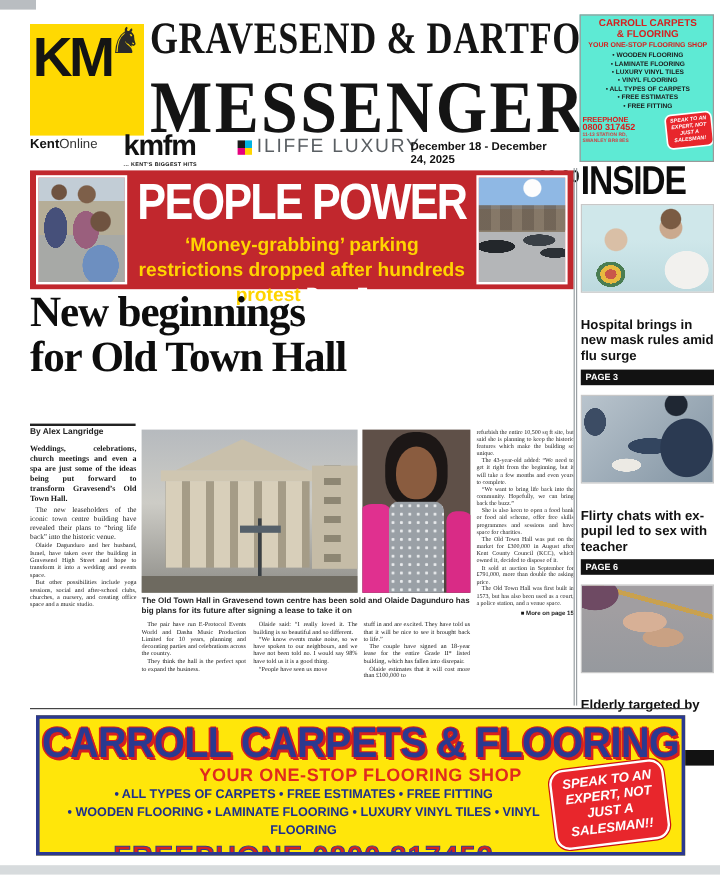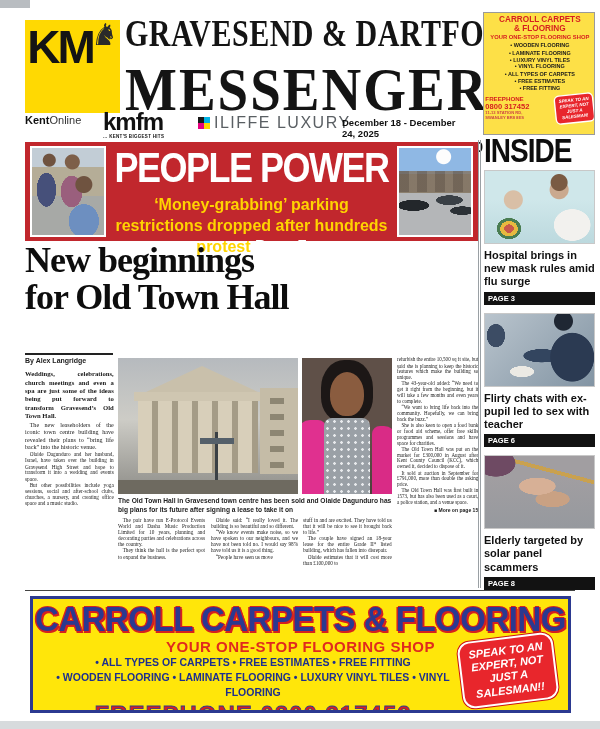--- a/index.html
+++ b/index.html
@@ -27,21 +27,21 @@
   .kmfm-main { font-weight:bold; font-size:24px; letter-spacing:-1px; line-height:1; }
   .kmfm-tag { font-size:4.5px; font-weight:bold; letter-spacing:.3px; }
   .iliffe { position:absolute; left:198px; top:114px; display:flex; align-items:center; gap:4px;
             font-size:16px; color:#5a5f63; letter-spacing:1.5px; }
   .iliffe-icon { width:12px; height:12px; display:inline-block;
             background:conic-gradient(#00b3e3 0 25%, #ffd500 25% 50%, #e6007e 50% 75%, #1a1a1a 75%); }
   .mast-date { position:absolute; left:342px; top:117px; width:125px; font-size:9.5px; font-weight:bold; color:#101010; }
   .mast-price { position:absolute; left:448px; top:114px; width:30px; font-size:14px; font-weight:bold; color:#101010; text-align:right;margin-top:25px; }
 
   
-  .top-ad { position:absolute; left:483px; top:12px; width:112px; height:123px; background:#fde047;
+  .top-ad { position:absolute; left:483px; top:12px; width:112px; height:123px; background:#5eead4;
             border:1px solid #9a9a9a; overflow:hidden; }
   .tad-scale { width:163px; transform:scale(.685); transform-origin:0 0; text-align:center; padding:3px 2px; }
   .tad-t1 { font-size:12px; font-weight:bold; color:#d6201f; line-height:1.1; }
   .tad-sub { font-size:8.5px; font-weight:bold; color:#d6201f; line-height:1.15; margin:2px 0; }
   .tad-b { font-size:8px; font-weight:bold; color:#1a1a1a; line-height:1.3; }
   .tad-bottom { display:flex; align-items:center; margin-top:2px; }
   .tad-left { text-align:left; flex:1; }
   .tad-free { font-size:9px; font-weight:bold; color:#d6201f; }
   .tad-phone { font-size:11px; font-weight:bold; color:#d6201f; line-height:1; }
   .tad-addr { font-size:6px; font-weight:bold; color:#c44; line-height:1.2; }
@@ -148,21 +148,21 @@
       radial-gradient(ellipse 30px 11px at 52% 58%, #33455f 0 60%, transparent 62%),
       radial-gradient(ellipse 15px 19px at 10% 30%, #3c4c64 0 60%, transparent 62%),
       radial-gradient(ellipse 20px 9px at 34% 80%, #eceae4 0 60%, transparent 62%),
       linear-gradient(135deg,#b9c4cd,#8294a3); }
   .ph-hands { background:
       radial-gradient(ellipse 32px 22px at 10% 10%, #6e4a63 0 60%, transparent 62%),
       radial-gradient(ellipse 30px 14px at 48% 42%, #d7b096 0 60%, transparent 62%),
       radial-gradient(ellipse 28px 13px at 62% 60%, #c9a183 0 60%, transparent 62%),
       linear-gradient(15deg, transparent 0 72%, #c9a14f 72% 76%, transparent 76%),
       linear-gradient(180deg,#a19ea1 0 30%, #96999e 100%); }
-  .inside-headline { margin-top:5px; font-size:11px; font-weight:bold; color:#111; line-height:1.2; }
+  .inside-headline { margin-top:21px; font-size:11px; font-weight:bold; color:#111; line-height:1.2; }
   .page-bar { margin-top:3px; background:#121212; color:#fff; font-size:7.5px; font-weight:bold;
       padding:2px 4px; width:100%; }
 
   
   .footer-rule { position:absolute; left:25px; top:590px; width:550px; height:1px; background:#444; }
   .bottom-ad { position:absolute; left:30px; top:596px; width:541px; height:117px; background:#ffe60a;
       border:3px solid #2b3990; text-align:center; overflow:hidden; }
   .bad-title { font-weight:bold; font-size:33px; color:#2b3990; letter-spacing:-.5px; line-height:1;
       margin-top:2px; transform:scaleY(1.08); transform-origin:top center;
       text-shadow:1.5px 0 #d6201f,-1.5px 0 #d6201f,0 1.5px #d6201f,0 -1.5px #d6201f,2px 2px #d6201f; white-space:nowrap; }

